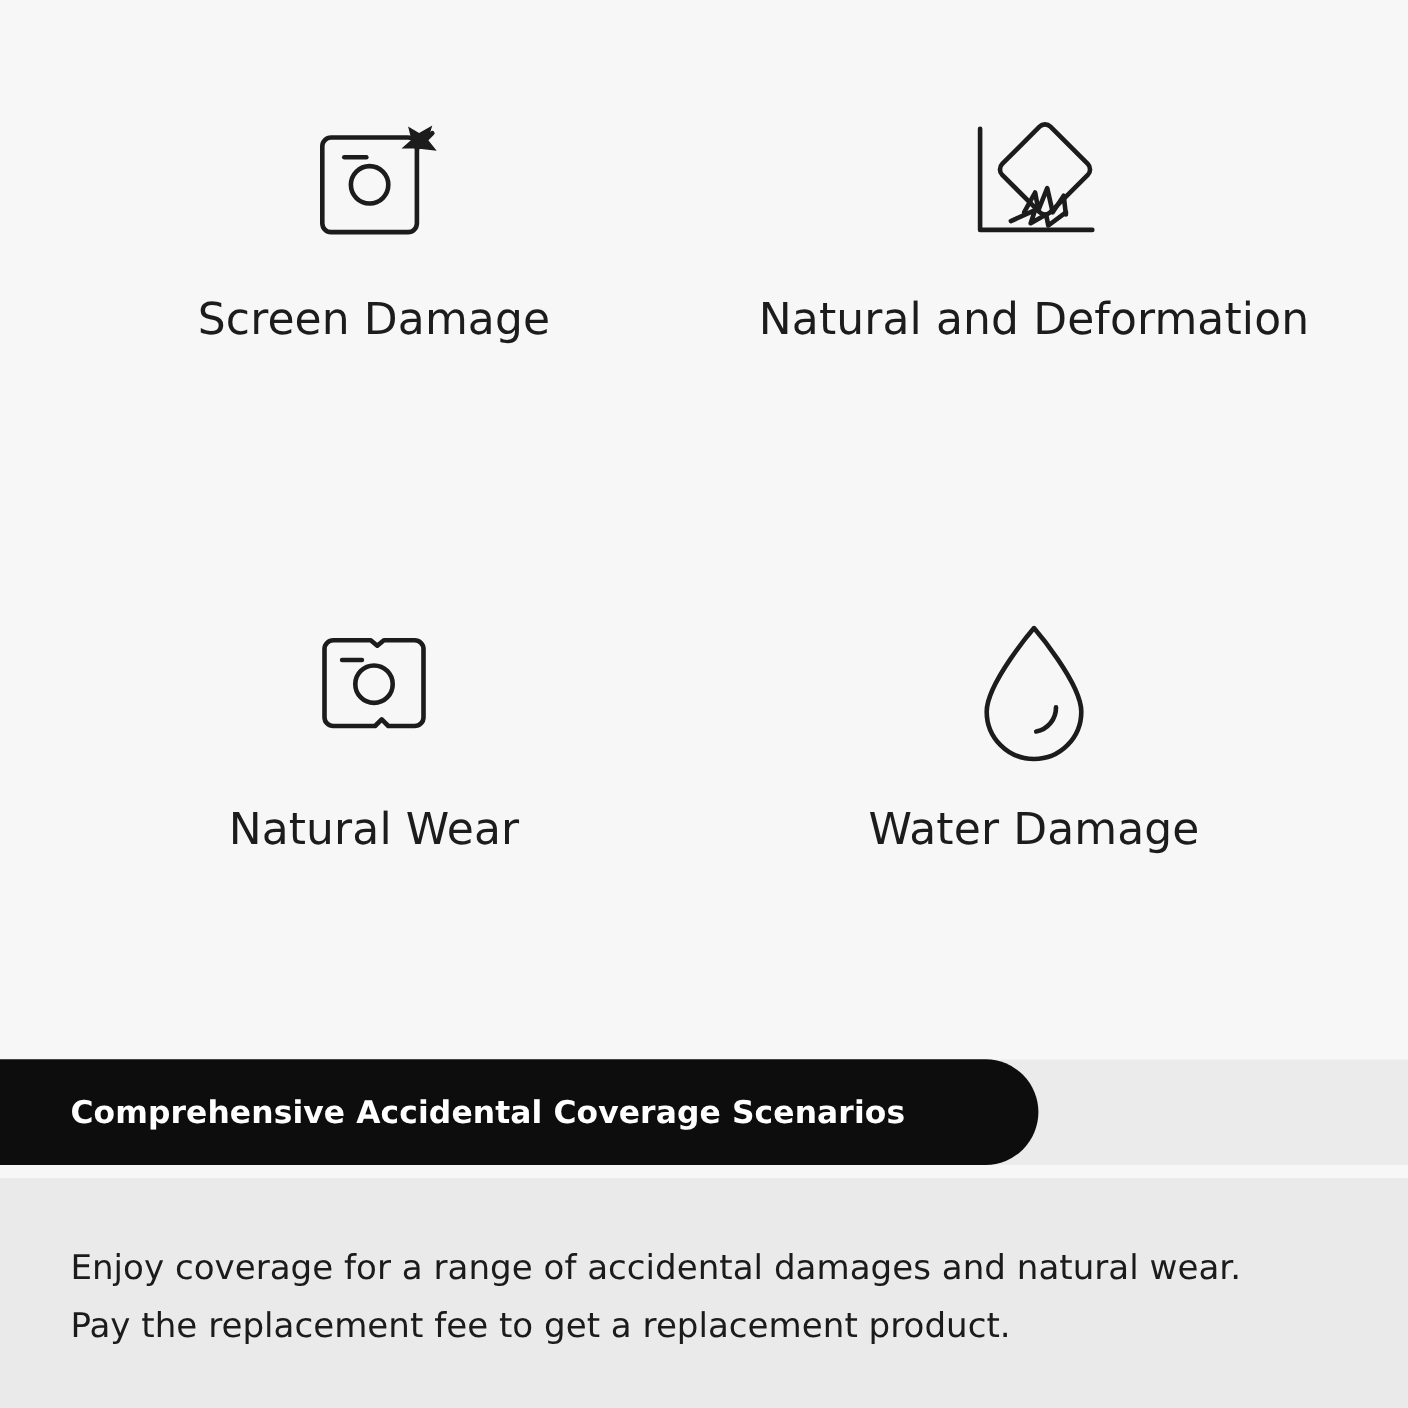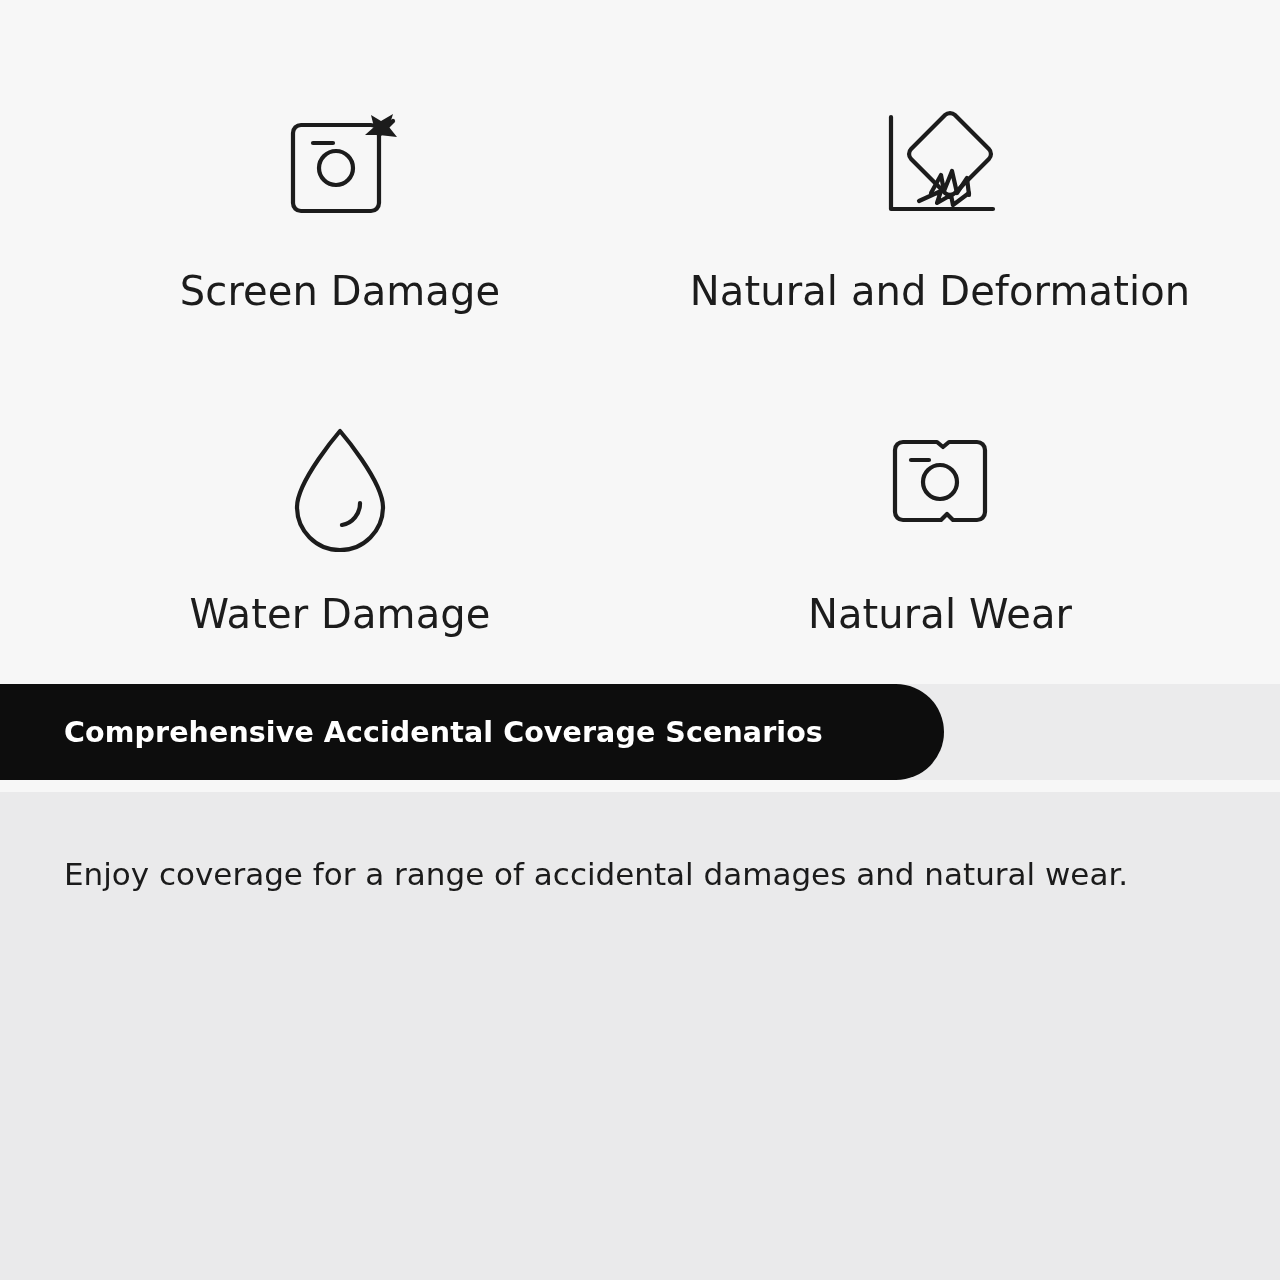--- a/index.html
+++ b/index.html
@@ -24,21 +24,21 @@
 
   
   .scenarios {
     background: #f7f7f7;
     padding: 92px 40px 0 40px;
     display: grid;
     grid-template-columns: 1fr 1fr;
     grid-template-rows: auto auto;
     row-gap: 54px;
     box-sizing: border-box;
-    height: 684px;
+    height: 963px;
   }
   .scenario {
     display: flex;
     flex-direction: column;
     align-items: center;
     justify-content: flex-start;
   }
   .icon-wrap {
     height: 140px;
     display: flex;
@@ -136,45 +136,46 @@
           <rect x="44" y="26" width="62" height="62" rx="7" transform="rotate(45 75 57)"></rect>
           <path d="M56 96 l10 -18 3 16 8 -20 5 22 10 -15 2 17"></path>
           <path d="M44 104 l22 -10 -4 12 14 -8 2 10 16 -12"></path>
         </svg>
       </div>
       <div class="scenario-label">Natural and Deformation</div>
     </div>
 
     <div class="scenario">
       <div class="icon-wrap">
-        <svg width="130" height="140" viewBox="0 0 130 140" fill="none" stroke="#1c1c1c" stroke-width="4.2" stroke-linecap="round" stroke-linejoin="round">
-          <path d="M65 16 C65 16 22 66 22 92 a43 43 0 0 0 86 0 C108 66 65 16 65 16 z"></path>
-          <path d="M85 88 a22 22 0 0 1 -18 22"></path>
-        </svg>
-      </div>
-      <div class="scenario-label">Water Damage</div>
-    </div>
-
-    <div class="scenario">
-      <div class="icon-wrap">
         <svg width="130" height="130" viewBox="0 0 130 130" fill="none" stroke="#1c1c1c" stroke-width="4.2" stroke-linecap="round" stroke-linejoin="round">
           <path d="M20 30 a8 8 0 0 1 8 -8 h34 l6 5 6 -5 h28 a8 8 0 0 1 8 8 v62 a8 8 0 0 1 -8 8 h-24 l-6 -6 -6 6 h-38 a8 8 0 0 1 -8 -8 z"></path>
           <circle cx="65" cy="62" r="17"></circle>
           <path d="M36 40 h18"></path>
         </svg>
       </div>
       <div class="scenario-label">Natural Wear</div>
+    </div>
+
+    <div class="scenario">
+      <div class="icon-wrap">
+        <svg width="130" height="140" viewBox="0 0 130 140" fill="none" stroke="#1c1c1c" stroke-width="4.2" stroke-linecap="round" stroke-linejoin="round">
+          <path d="M65 16 C65 16 22 66 22 92 a43 43 0 0 0 86 0 C108 66 65 16 65 16 z"></path>
+          <path d="M85 88 a22 22 0 0 1 -18 22"></path>
+        </svg>
+      </div>
+      <div class="scenario-label">Water Damage</div>
     </div>
 
   </div>
 
   <div class="banner-row">
     <div class="banner-bg-left"></div>
     <div class="banner">
       <span class="banner-title">Comprehensive Accidental Coverage Scenarios</span>
     </div>
   </div>
 
   <div class="description">
     <p>Enjoy coverage for a range of accidental damages and natural wear.</p>
+    <p>Pay the replacement fee to get a replacement product.</p>
   </div>
 
 </div>
 
 </body></html>

